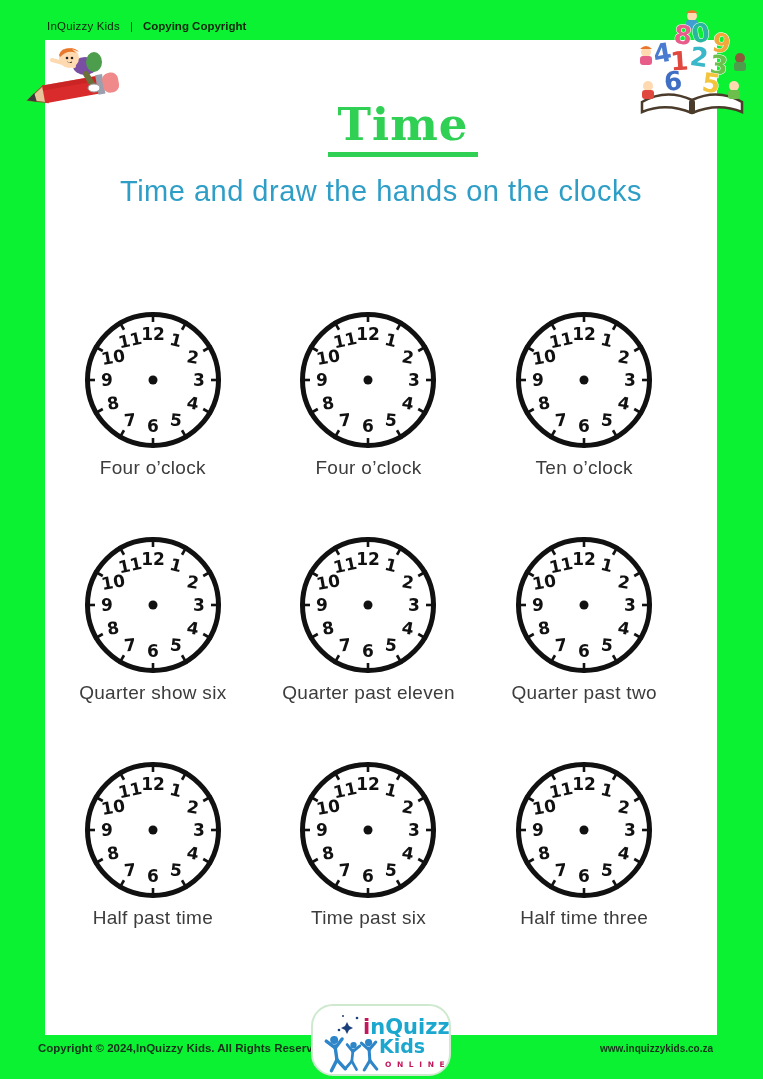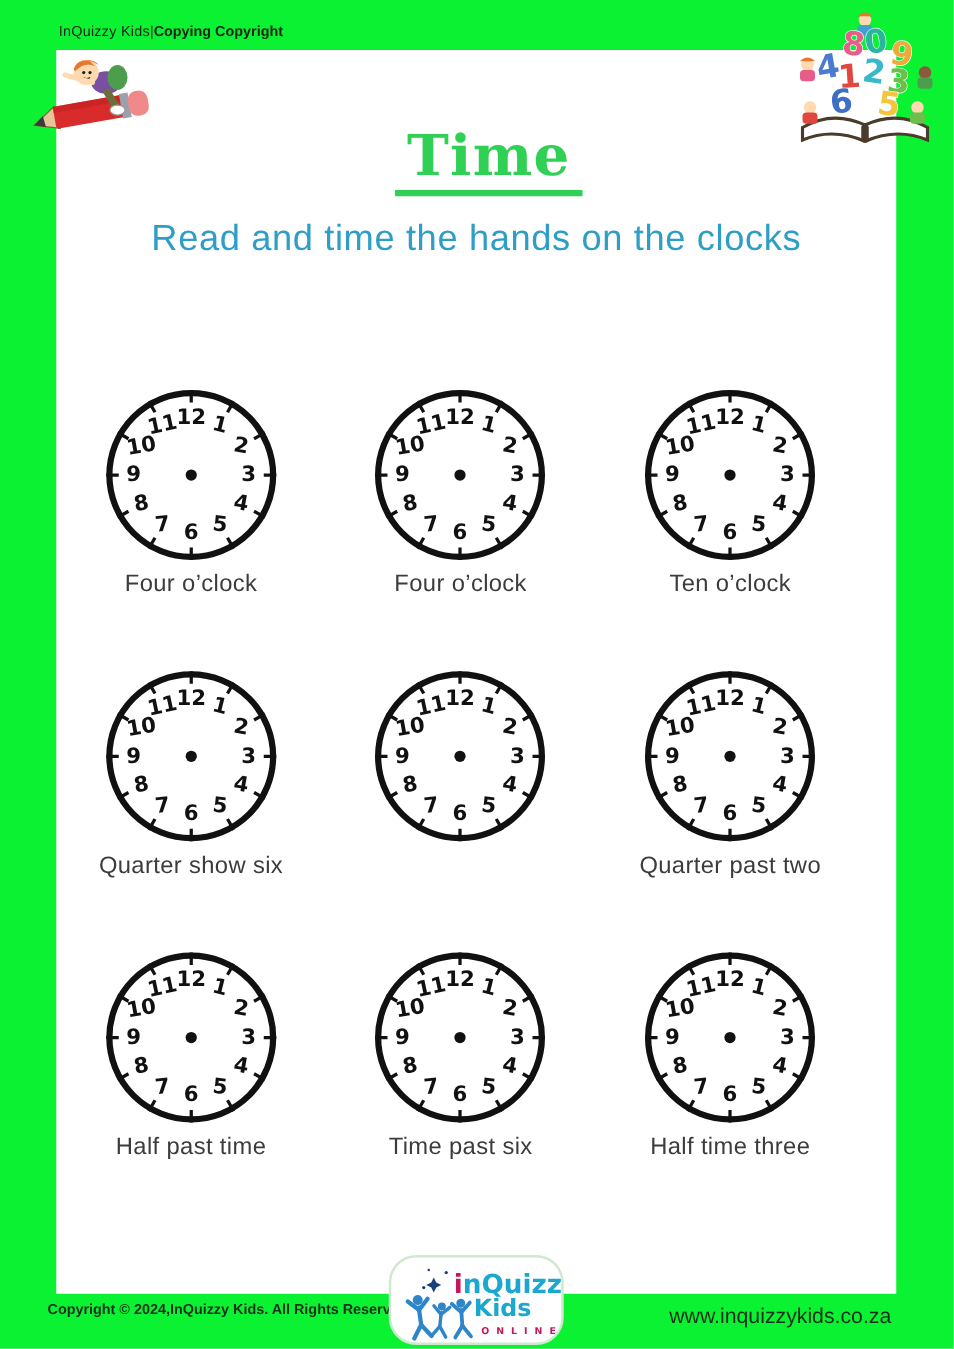--- a/index.html
+++ b/index.html
@@ -20,31 +20,31 @@
     overflow:hidden;
   }
   .page{
     position:absolute;left:45px;top:40px;width:672px;height:995px;
     background:#ffffff;
   }
   
   .header-line{
     position:absolute;left:47px;top:20px;
     font-size:11.5px;color:#13240f;
-    display:flex;align-items:center;gap:0;
+    display:flex;align-items:center;gap:10px;
     z-index:5;
   }
   .header-line .brand{font-weight:500;letter-spacing:.2px;}
   .header-line .divider{color:#1d3a18;font-weight:300;}
   .header-line .notice{font-weight:700;}
   
   .kid-pencil{position:absolute;left:22px;top:40px;width:104px;height:74px;z-index:6;}
   .numbers-book{position:absolute;left:630px;top:6px;width:124px;height:122px;z-index:6;}
   
-  .title-wrap{position:absolute;left:0;top:60px;width:692px;text-align:center;}
+  .title-wrap{position:absolute;left:12px;top:60px;width:692px;text-align:center;}
   .title-text{
     display:inline-block;
     font-family:"DejaVu Serif", serif;
     font-weight:700;font-size:45px;letter-spacing:1px;
     color:var(--title-green);
     border-bottom:5px solid var(--title-green);
     padding:0 10px 2px 10px;
     line-height:1.1;
   }
   
@@ -69,21 +69,21 @@
     font-size:19px;color:var(--label-gray);
     letter-spacing:.3px;
   }
   
   .footer-copyright{
     position:absolute;left:38px;top:1042px;
     font-size:11.5px;font-weight:600;color:#17301a;z-index:5;
   }
   .footer-website{
     position:absolute;right:50px;top:1043px;
-    font-size:17px;font-weight:400;color:#17301a;z-index:5;
+    font-size:10px;font-weight:700;color:#17301a;z-index:5;
   }
   
   .logo-badge{
     position:absolute;left:311px;top:1004px;width:140px;height:72px;
     background:#ffffff;border:2px solid #cfe9cf;border-radius:22px;
     z-index:7;overflow:hidden;
   }
 </style>
 </head>
 <body>
@@ -154,21 +154,21 @@
       <text x="44" y="84" fill="#3F6FC4" stroke="#ffffff" stroke-width="1" paint-order="stroke" transform="rotate(-6 44 84)">6</text>
       <text x="80" y="86" fill="#F2C53D" stroke="#ffffff" stroke-width="1" paint-order="stroke" transform="rotate(8 80 86)">5</text>
     </g>
 </svg>
 
 <div class="page">
   <div class="title-wrap">
     <span class="title-text">Time</span>
   </div>
   <div class="subtitle">
-    <span>Read and time the hands on the clocks</span><br>
+    <span>Time and draw the hands on the clocks</span><br>
   </div>
   <div class="clock-grid" id="clock-grid">
       <div class="clock-cell">
         <svg width="140" height="140" viewBox="0 0 140 140">
           <circle cx="70" cy="70" r="65.5" fill="#ffffff" stroke="#111111" stroke-width="5"></circle>
           <line x1="70" y1="12" x2="70" y2="2" stroke="#111111" stroke-width="2.6"></line>
           <text x="70" y="24" text-anchor="middle" dominant-baseline="central" font-family="DejaVu Sans, sans-serif" font-weight="bold" font-size="17" fill="#111111" transform="rotate(0 70 24)">12</text>
           <line x1="99" y1="19.770526580502555" x2="104" y2="11.110272542658166" stroke="#111111" stroke-width="2.6"></line>
           <text x="93" y="30.16283142591582" text-anchor="middle" dominant-baseline="central" font-family="DejaVu Sans, sans-serif" font-weight="bold" font-size="17" fill="#111111" transform="rotate(14 93 30.16283142591582)">1</text>
           <line x1="120.22947341949744" y1="40.99999999999999" x2="128.88972745734182" y2="35.99999999999999" stroke="#111111" stroke-width="2.6"></line>
@@ -310,20 +310,21 @@
           <line x1="19.770526580502576" y1="99.00000000000003" x2="11.110272542658194" y2="104.00000000000003" stroke="#111111" stroke-width="2.6"></line>
           <text x="30.162831425915833" y="93.00000000000003" text-anchor="middle" dominant-baseline="central" font-family="DejaVu Sans, sans-serif" font-weight="bold" font-size="17" fill="#111111" transform="rotate(-10 30.162831425915833 93.00000000000003)">8</text>
           <line x1="12" y1="70.00000000000001" x2="2" y2="70.00000000000001" stroke="#111111" stroke-width="2.6"></line>
           <text x="24" y="70.00000000000001" text-anchor="middle" dominant-baseline="central" font-family="DejaVu Sans, sans-serif" font-weight="bold" font-size="17" fill="#111111" transform="rotate(0 24 70.00000000000001)">9</text>
           <line x1="19.770526580502562" y1="40.99999999999999" x2="11.110272542658173" y2="35.99999999999999" stroke="#111111" stroke-width="2.6"></line>
           <text x="30.162831425915826" y="47" text-anchor="middle" dominant-baseline="central" font-family="DejaVu Sans, sans-serif" font-weight="bold" font-size="17" fill="#111111" transform="rotate(-10 30.162831425915826 47)">10</text>
           <line x1="40.99999999999997" y1="19.770526580502576" x2="35.99999999999997" y2="11.110272542658194" stroke="#111111" stroke-width="2.6"></line>
           <text x="46.99999999999998" y="30.162831425915833" text-anchor="middle" dominant-baseline="central" font-family="DejaVu Sans, sans-serif" font-weight="bold" font-size="17" fill="#111111" transform="rotate(-12 46.99999999999998 30.162831425915833)">11</text>
           <circle cx="70" cy="70" r="4.5" fill="#111111"></circle>
         </svg>
+        <div class="clock-label">Quarter past eleven</div>
       </div>
       <div class="clock-cell">
         <svg width="140" height="140" viewBox="0 0 140 140">
           <circle cx="70" cy="70" r="65.5" fill="#ffffff" stroke="#111111" stroke-width="5"></circle>
           <line x1="70" y1="12" x2="70" y2="2" stroke="#111111" stroke-width="2.6"></line>
           <text x="70" y="24" text-anchor="middle" dominant-baseline="central" font-family="DejaVu Sans, sans-serif" font-weight="bold" font-size="17" fill="#111111" transform="rotate(0 70 24)">12</text>
           <line x1="99" y1="19.770526580502555" x2="104" y2="11.110272542658166" stroke="#111111" stroke-width="2.6"></line>
           <text x="93" y="30.16283142591582" text-anchor="middle" dominant-baseline="central" font-family="DejaVu Sans, sans-serif" font-weight="bold" font-size="17" fill="#111111" transform="rotate(14 93 30.16283142591582)">1</text>
           <line x1="120.22947341949744" y1="40.99999999999999" x2="128.88972745734182" y2="35.99999999999999" stroke="#111111" stroke-width="2.6"></line>
           <text x="109.83716857408417" y="47" text-anchor="middle" dominant-baseline="central" font-family="DejaVu Sans, sans-serif" font-weight="bold" font-size="17" fill="#111111" transform="rotate(10 109.83716857408417 47)">2</text>

